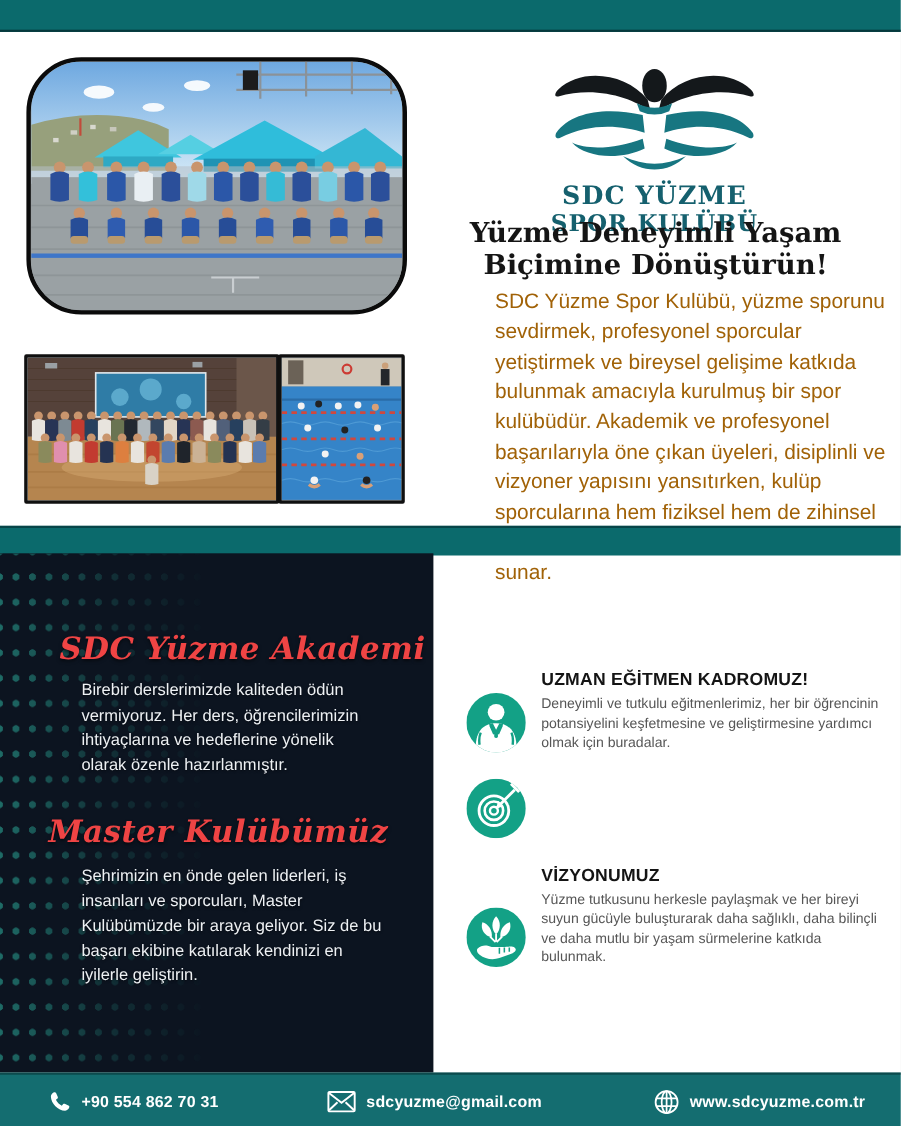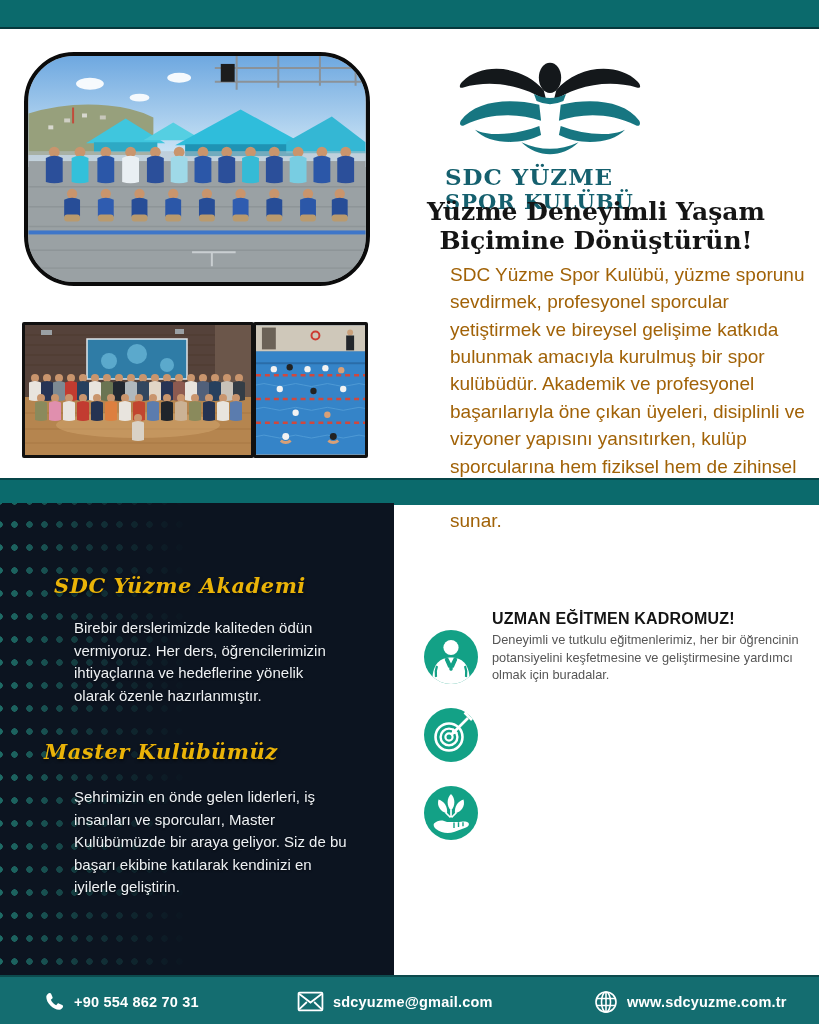--- a/index.html
+++ b/index.html
@@ -12,37 +12,37 @@
   .divider-band{top:478px;left:0;width:819px;height:25px;background:#0b6a6c;border-top:2px solid rgba(5,45,48,.6);}
 
   
   .photo{overflow:hidden;background:#9aa1a4;}
   .photo-main{left:24px;top:52px;width:338px;height:226px;border:4px solid #0b0b0b;border-radius:50px;}
   .photo-2{left:22px;top:322px;width:226px;height:130px;border:3px solid #101010;border-radius:2px;}
   .photo-3{left:253px;top:322px;width:109px;height:130px;border:3px solid #101010;border-radius:2px;}
   .photo svg{display:block;}
 
   
-  .logo-wrap{left:445px;top:60px;width:300px;}
+  .logo-wrap{left:445px;top:60px;width:300px;text-align:center;}
   .logo-word{font-family:"DejaVu Serif",serif;font-weight:bold;color:#15606e;line-height:1.15;letter-spacing:1px;}
   .logo-word .l1{font-size:23px;}
   .logo-word .l2{font-size:21px;}
   .hero-title{left:418px;top:197px;width:356px;text-align:center;font-family:"DejaVu Serif",serif;
               font-weight:bold;font-size:25px;line-height:1.16;color:#151515;}
   .hero-desc{left:450px;top:261px;width:356px;font-size:19px;line-height:1.44;color:#a16207;}
 
   
   .dark-panel{left:0;top:503px;width:394px;height:472px;background:#0c1420;}
   .dots{position:absolute;inset:0;
         background-image:radial-gradient(circle,#1e6b66 3px,rgba(0,0,0,0) 3.5px);
         background-size:15px 23px;background-position:7px 10px;
         -webkit-mask-image:linear-gradient(to right,rgba(0,0,0,1),rgba(0,0,0,.35) 24%,rgba(0,0,0,0) 48%);
         mask-image:linear-gradient(to right,rgba(0,0,0,1),rgba(0,0,0,.35) 24%,rgba(0,0,0,0) 48%);}
   .panel-title{position:absolute;font-family:"DejaVu Serif",serif;font-style:italic;font-weight:bold;
-               color:#eab308;font-size:21px;letter-spacing:.5px;text-shadow:0 2px 3px rgba(0,0,0,.55);}
+               color:#ef4444;font-size:28px;letter-spacing:.5px;text-shadow:0 2px 3px rgba(0,0,0,.55);}
   .panel-body{position:absolute;color:#eef1f4;font-size:15px;line-height:1.5;text-shadow:0 1px 2px rgba(0,0,0,.5);}
   .t-akademi{left:54px;top:70px;}
   .b-akademi{left:74px;top:114px;width:272px;}
   .t-master{left:44px;top:236px;}
   .b-master{left:74px;top:283px;width:280px;}
 
   
   .features{left:424px;top:584px;width:388px;}
   .feature{display:flex;align-items:flex-end;margin-bottom:13px;margin-top:24px;}
   .feature-icon{flex:0 0 54px;width:54px;height:54px;margin-right:14px;}
@@ -325,20 +325,24 @@
     <div class="feature">
       <svg class="feature-icon" viewBox="0 0 54 54">
         <circle cx="27" cy="27" r="27" fill="#13a186"></circle>
         <path d="M27,8 C22.5,12.5 22.5,20 27,24.5 C31.5,20 31.5,12.5 27,8 Z" fill="#ffffff"></path>
         <path d="M14.5,13.5 C12.5,20 16.5,26 23,27.2 C24,21 20,15 14.5,13.5 Z" fill="#ffffff"></path>
         <path d="M39.5,13.5 C41.5,20 37.5,26 31,27.2 C30,21 34,15 39.5,13.5 Z" fill="#ffffff"></path>
         <path d="M27,24 L27,31 M21.5,26.5 L26.5,31.5 M32.5,26.5 L27.5,31.5" stroke="#ffffff" stroke-width="1.7"></path>
         <path d="M10,37.5 C14,33.5 19,34 23,36 L33,36 C38,36 41,34.5 44,36.5 C45.8,38 44.8,40.5 42,41.5 L30,46 C24,48 17,47 12,43 C10,41.5 9,39 10,37.5 Z" fill="#ffffff"></path>
         <path d="M30,36.5 L30,42 M34.5,36.3 L34.5,41 M39,36.3 L39,40.3" stroke="#13a186" stroke-width="1.4"></path>
       </svg>
+      <div>
+        <div class="feature-title">VİZYONUMUZ</div>
+        <div class="feature-body">Yüzme tutkusunu herkesle paylaşmak ve her bireyi suyun gücüyle buluşturarak daha sağlıklı, daha bilinçli ve daha mutlu bir yaşam sürmelerine katkıda bulunmak.</div>
+      </div>
     </div>
 
   </div>
 
   <div class="abs footer-bar">
     <div class="footer-item f-phone">
       <svg width="21" height="21" viewBox="0 0 24 24">
         <path fill="#ffffff" d="M6.6,2.2 C5,2.2 2.6,4.4 2.6,6.6 C2.6,13.8 10.2,21.4 17.4,21.4 C19.6,21.4 21.8,19 21.8,17.4 C21.8,16.8 21.4,16.2 20.8,15.9 L16.9,14.2 C16.4,14 15.8,14.1 15.4,14.5 L13.9,16.2 C11.3,15 9,12.7 7.8,10.1 L9.5,8.6 C9.9,8.2 10,7.6 9.8,7.1 L8.1,3.2 C7.8,2.6 7.2,2.2 6.6,2.2 Z"></path>
       </svg>
       <span>+90 554 862 70 31</span>

